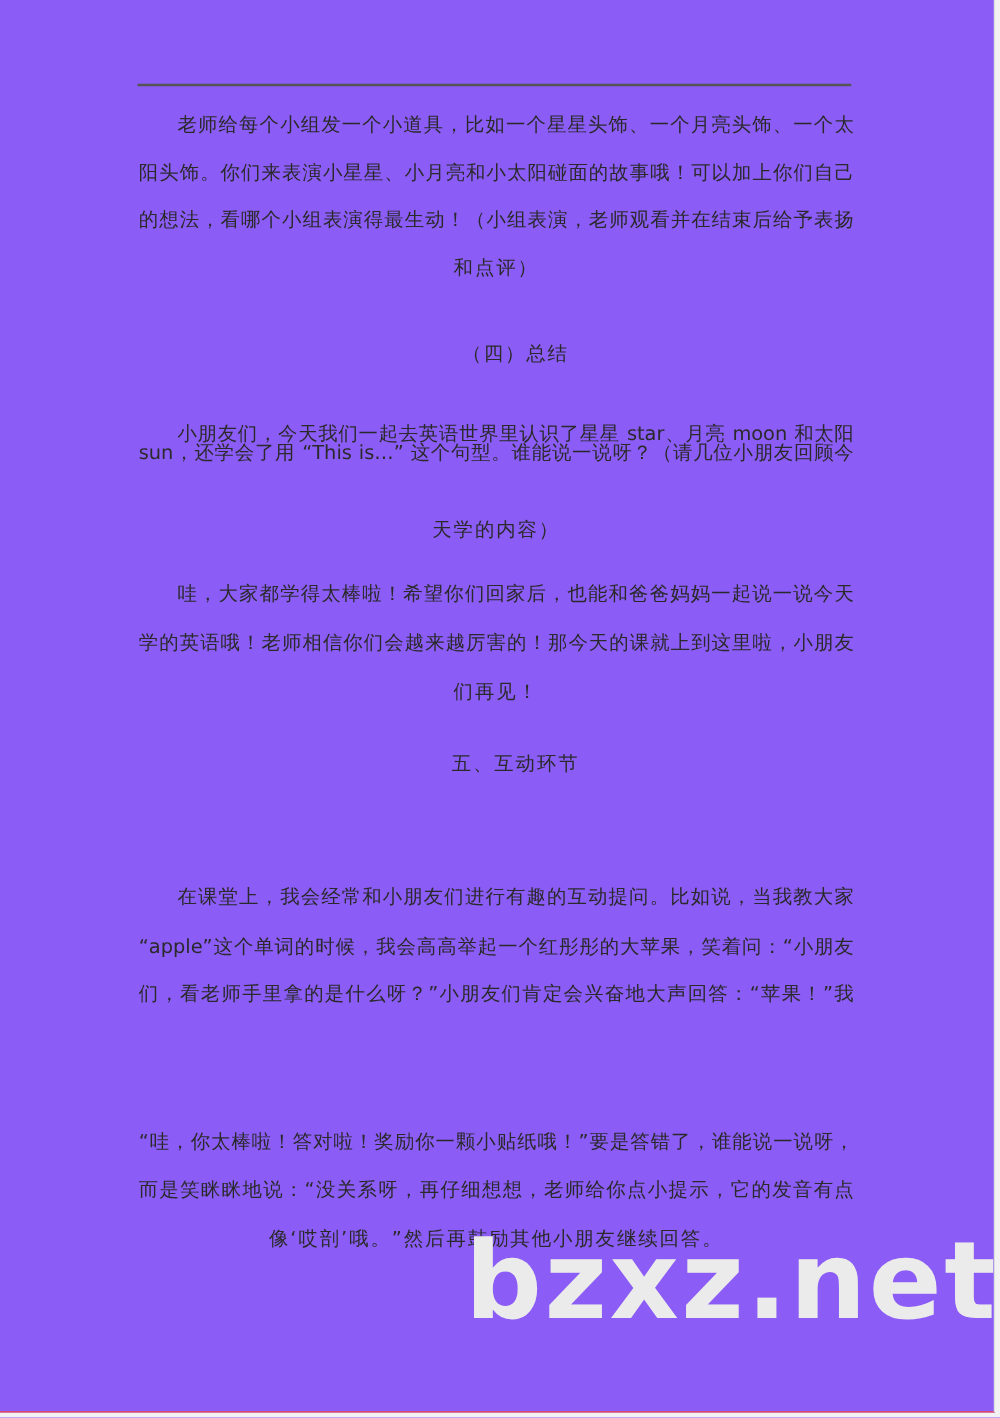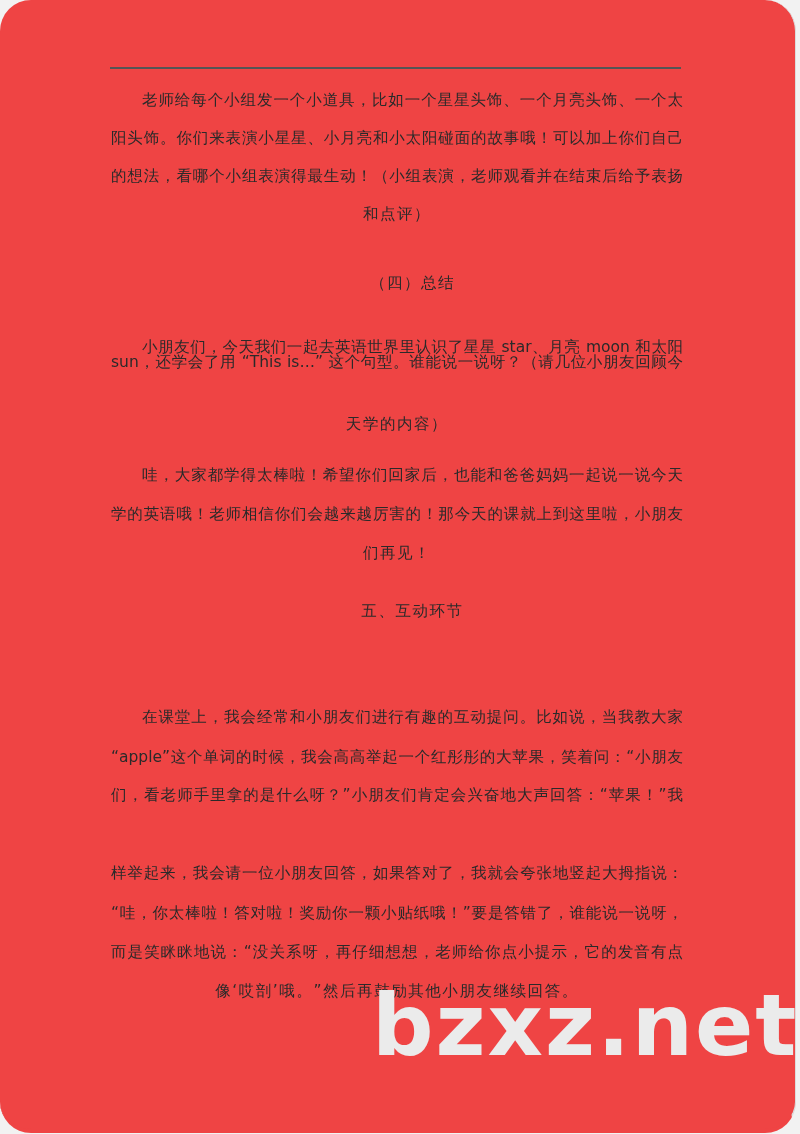--- a/index.html
+++ b/index.html
@@ -3,22 +3,22 @@
 <meta charset="utf-8">
 <style>
   html, body { margin: 0; padding: 0; }
   body {
     width: 800px; height: 1134px; background: #f2f2f2;
     position: relative; overflow: hidden;
     font-family: "DejaVu Sans", "Liberation Sans", sans-serif;
   }
   .page {
     position: absolute; left: 0; top: 0; width: 795px; height: 1129px;
-    background: #ef4444;
-    border-right: 1px solid #dcdcdc; border-bottom: 4px solid #ef4444; border-radius: 31px;
+    background: #8b5cf6;
+    border-right: 1px solid #dcdcdc; border-bottom: 1px solid #ef4444;
   }
   .header-rule {
     position: absolute; left: 110px; top: 67px; width: 571px; height: 0;
     border-top: 2px solid #555555;
   }
   .line {
     position: absolute; left: 111px; width: 572px;
     font-size: 15.5px; color: #2a2a2a; white-space: nowrap;
     letter-spacing: 1.55px; line-height: 20px; text-align: center;
   }
@@ -50,19 +50,18 @@
   <div class="line indent justify" style="top:465px">哇，大家都学得太棒啦！希望你们回家后，也能和爸爸妈妈一起说一说今天</div>
   <div class="line justify" style="top:504px">学的英语哦！老师相信你们会越来越厉害的！那今天的课就上到这里啦，小朋友</div>
   <div class="line" style="top:543px">们再见！</div>
 
   <div class="line indent" style="top:601px">五、互动环节</div>
 
 
   <div class="line indent justify" style="top:707px">在课堂上，我会经常和小朋友们进行有趣的互动提问。比如说，当我教大家</div>
   <div class="line justify" style="top:747px">“apple”这个单词的时候，我会高高举起一个红彤彤的大苹果，笑着问：“小朋友</div>
   <div class="line justify" style="top:785px">们，看老师手里拿的是什么呀？”小朋友们肯定会兴奋地大声回答：“苹果！”我</div>
-  <div class="line justify" style="top:863px">样举起来，我会请一位小朋友回答，如果答对了，我就会夸张地竖起大拇指说：</div>
   <div class="line justify" style="top:903px">“哇，你太棒啦！答对啦！奖励你一颗小贴纸哦！”要是答错了，谁能说一说呀，</div>
   <div class="line justify" style="top:942px">而是笑眯眯地说：“没关系呀，再仔细想想，老师给你点小提示，它的发音有点</div>
   <div class="line" style="top:981px">像‘哎剖’哦。”然后再鼓励其他小朋友继续回答。</div>
 
   <div class="watermark">bzxz.net</div>
 </div>
 
 </body></html>

